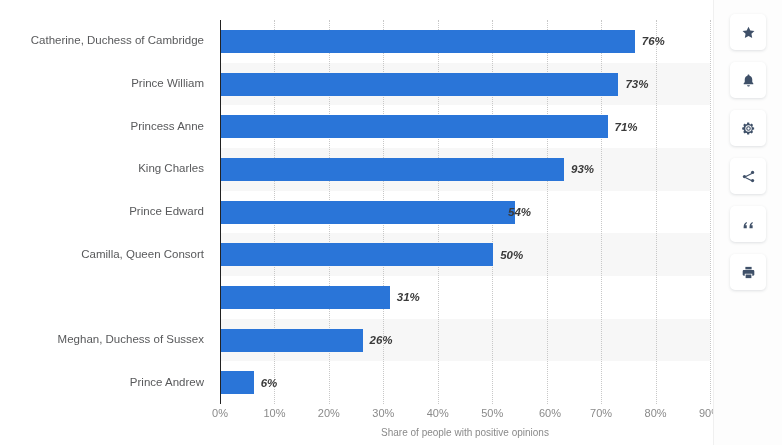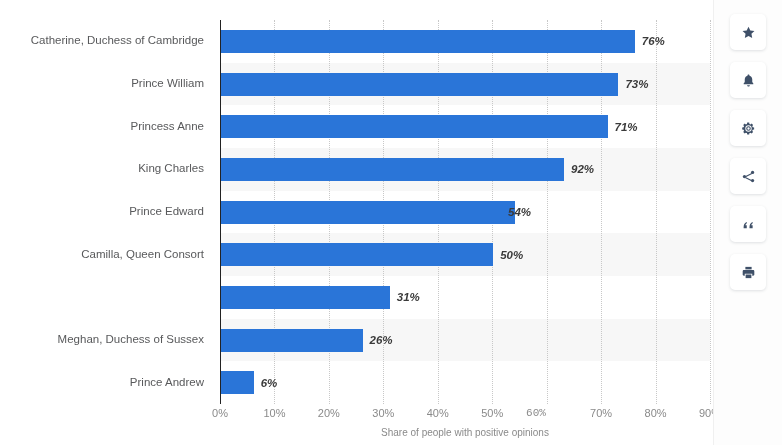--- a/index.html
+++ b/index.html
@@ -230,21 +230,21 @@
         <div class="bar-row" style="top: 52.5px; height: 23px;">
           <div class="bar" style="width: 397.444px; background: rgb(42, 117, 216);"></div>
           <div class="bar-value" style="left: 404.444px;">73%</div>
         </div>
         <div class="bar-row" style="top: 95.1667px; height: 23px;">
           <div class="bar" style="width: 386.556px; background: rgb(42, 117, 216);"></div>
           <div class="bar-value" style="left: 393.556px;">71%</div>
         </div>
         <div class="bar-row" style="top: 137.833px; height: 23px;">
           <div class="bar" style="width: 343px; background: rgb(42, 117, 216);"></div>
-          <div class="bar-value" style="left: 350px;">92%</div>
+          <div class="bar-value" style="left: 350px;">93%</div>
         </div>
         <div class="bar-row" style="top: 180.5px; height: 23px;">
           <div class="bar" style="width: 294px; background: rgb(42, 117, 216);"></div>
           <div class="bar-value" style="left: 287px;">54%</div>
         </div>
         <div class="bar-row" style="top: 223.167px; height: 23px;">
           <div class="bar" style="width: 272.222px; background: rgb(42, 117, 216);"></div>
           <div class="bar-value" style="left: 279.222px;">50%</div>
         </div>
         <div class="bar-row" style="top: 265.833px; height: 23px; padding-left: 46px;">
@@ -261,21 +261,21 @@
         </div>
       </div>
 
     <div class="x-ticks" id="x-ticks">
         <div class="x-tick" style="left: 0px;">0%</div>
         <div class="x-tick" style="left: 54.4444px;">10%</div>
         <div class="x-tick" style="left: 108.889px;">20%</div>
         <div class="x-tick" style="left: 163.333px;">30%</div>
         <div class="x-tick" style="left: 217.778px;">40%</div>
         <div class="x-tick" style="left: 272.222px;">50%</div>
-        <div class="x-tick" style="left: 316px; font-family: Liberation Mono, monospace;">60%</div>
+        <div class="x-tick" style="left: 330px;">60%</div>
         <div class="x-tick" style="left: 381.111px;">70%</div>
         <div class="x-tick" style="left: 435.556px;">80%</div>
         <div class="x-tick" style="left: 490px;">90%</div>
       </div>
 
     <div class="x-title">Share of people with positive opinions</div>
   </div>
 </div>
 
 <div id="toolbar">

